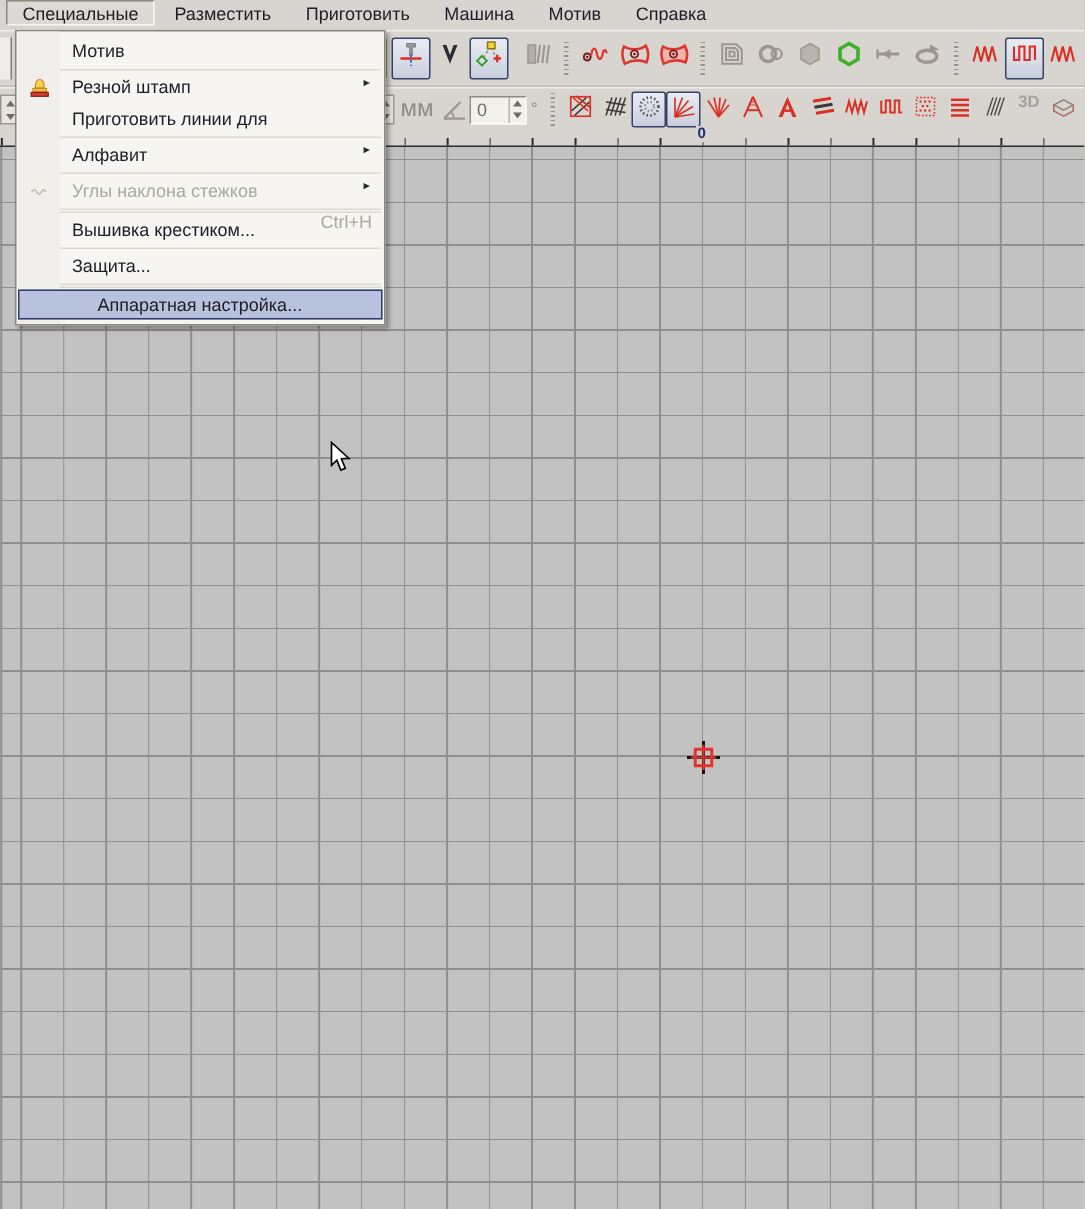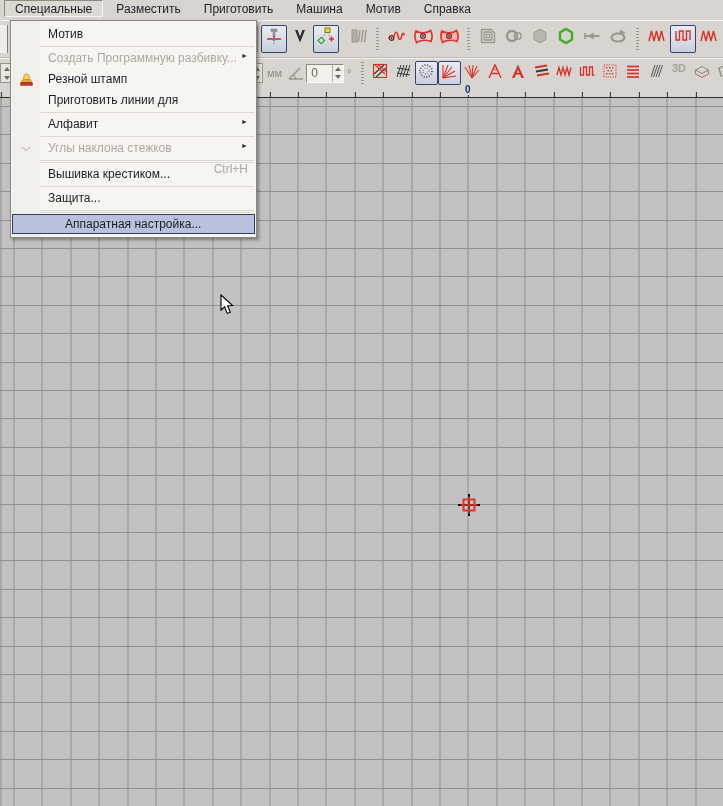--- a/index.html
+++ b/index.html
@@ -26,21 +26,21 @@
   .tbtn { width:26px; height:28px; display:flex; justify-content:center;
     border:1px solid transparent; border-radius:2px; flex:0 0 auto; }
   .tb2 .tbtn { width:23px; height:24px; }
   .tbtn.pressed { border:1px solid #36436e; background:linear-gradient(#e9ecf2,#c9cfdc); }
   .grip { width:3px; height:22px; margin:0 5px;
     background:repeating-linear-gradient(to bottom,#9a968c 0 1px,transparent 1px 3px); flex:0 0 auto;}
   .vsep { width:1px; height:26px; background:#9a968c; margin:0 3px 0 1px; flex:0 0 auto;}
   .sp6 { width:6px; flex:0 0 auto;}
   .edge-sliver { position:absolute; left:0; top:4px; width:8px; height:28px;
     background:#efede9; border-right:1px solid #7d7a72; }
-  .unit { color:#8e8b82; margin:0 4px; font-size:11px; }
+  .unit { color:#8e8b82; margin:0 4px; font-size:16px; }
   .deg  { color:#8e8b82; margin:0 4px 0 3px; font-size:11px; }
   .numfield { width:38px; height:19px; background:#f2f0eb; border:1px solid;
     border-color:#8d8a82 #fbfaf8 #fbfaf8 #8d8a82; display:flex; align-items:center; flex:0 0 auto;}
   .numfield .val { flex:1; padding-left:4px; color:#6f6c64; }
   .spinners { width:11px; height:100%; display:flex; flex-direction:column;
     border-left:1px solid #b5b1a8; }
   .spinners div { flex:1; display:flex; align-items:center; justify-content:center; }
   .tri-up { width:0; height:0; border-left:3px solid transparent; border-right:3px solid transparent;
     border-bottom:4px solid #6f6c64; }
   .tri-dn { width:0; height:0; border-left:3px solid transparent; border-right:3px solid transparent;
@@ -402,23 +402,20 @@
     <line x1="13" y1="4.5" x2="13" y2="21.5" stroke="#e0352b" stroke-width="1.4"></line>
     <line x1="4.5" y1="13" x2="21.5" y2="13" stroke="#e0352b" stroke-width="1.4"></line>
   </svg>
 
   <div class="popup">
     <div class="mi">
       <span class="mi-label">Мотив</span>
       <span class="mi-arrow">►</span>
     </div>
     <div class="msep"></div>
-    <div class="mi disabled">
-      <span class="mi-label">Создать Программную разбивку...</span>
-    </div>
     <div class="mi">
       <svg class="mi-ico" viewBox="0 0 17 17">
         <path d="M5.5 8.5 C5.5 5.5 6.3 3 8.5 3 C10.7 3 11.5 5.5 11.5 8.5 Z" fill="#ffd24a" stroke="#c8881e" stroke-width="0.8"></path>
         <rect x="4" y="9" width="9" height="2.2" fill="#eec04e" stroke="#c8881e" stroke-width="0.8"></rect>
         <rect x="2.8" y="11.6" width="11.4" height="2.6" fill="#d43a2a" stroke="#8c1f14" stroke-width="0.8"></rect>
       </svg>
       <span class="mi-label">Резной штамп</span>
     </div>
     <div class="mi">
       <span class="mi-label">Приготовить линии для</span>

